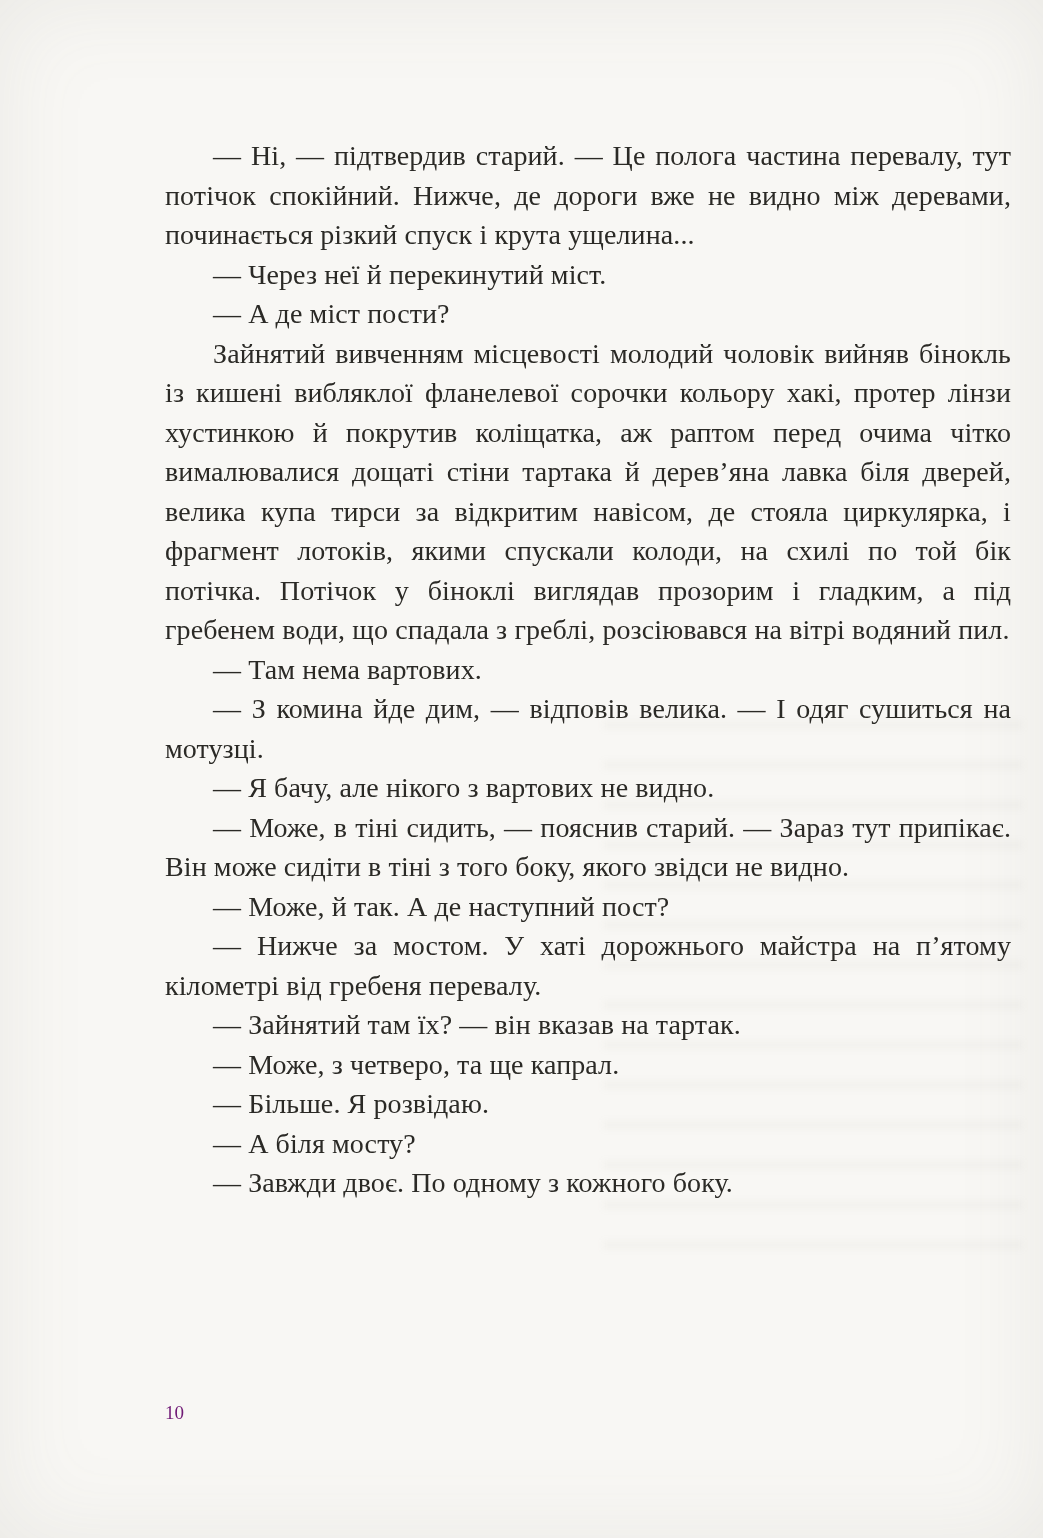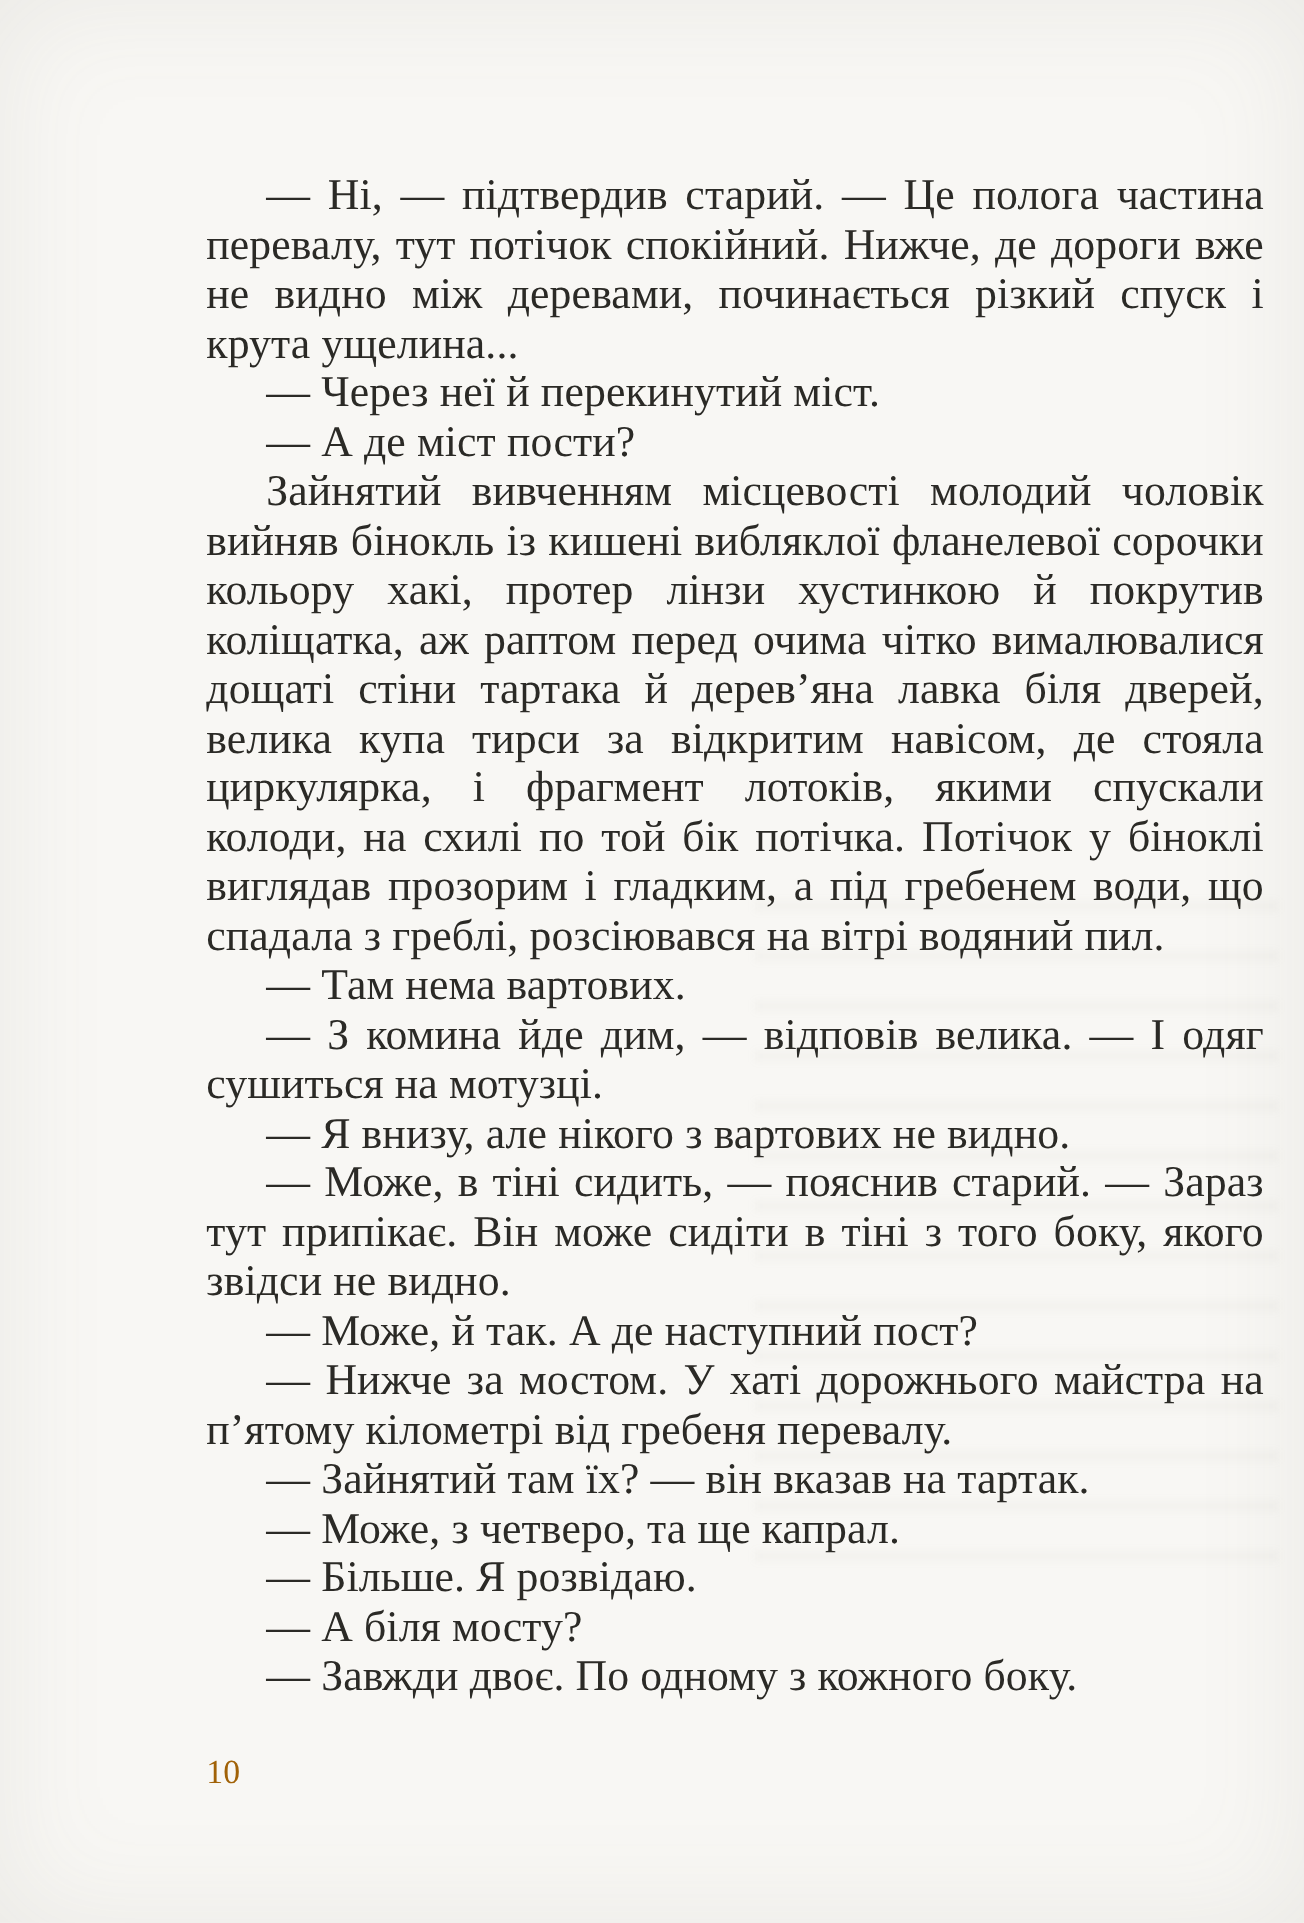--- a/index.html
+++ b/index.html
@@ -19,37 +19,37 @@
     background: #f8f7f4;
     box-shadow: inset 0 0 90px rgba(120,115,105,0.10);
     overflow: hidden;
     color: #2b2a26;
   }
   .text-block {
     position: absolute;
     left: 165px;
     top: 136px;
     width: 846px;
-    font-size: 35px;
+    font-size: 28px;
     line-height: 39.5px;
     text-align: justify;
     hyphens: auto;
     -webkit-hyphens: auto;
     letter-spacing: 0.1px;
   }
   .para {
     margin: 0;
     text-indent: 48px;
   }
   .page-number {
     position: absolute;
     left: 165px;
     top: 1402px;
-    font-size: 27px;
-    color: #a16207;
+    font-size: 19px;
+    color: #701a75;
   }
   
   .ghosting {
     position: absolute;
     right: 20px;
     top: 720px;
     width: 420px;
     height: 560px;
     background:
       repeating-linear-gradient(
@@ -68,21 +68,21 @@
 
 <div class="page">
   <div class="ghosting"></div>
   <div class="text-block">
       <p class="para">— Ні, — підтвердив старий. — Це полога частина перевалу, тут потічок спокійний. Нижче, де дороги вже не видно між деревами, починається різкий спуск і крута ущелина...</p>
       <p class="para">— Через неї й перекинутий міст.</p>
       <p class="para">— А де міст пости?</p>
       <p class="para">Зайнятий вивченням місцевості молодий чоловік вийняв бінокль із кишені вибляклої фланелевої сорочки кольору хакі, протер лінзи хустинкою й покрутив коліщатка, аж раптом перед очима чітко вималювалися дощаті стіни тартака й дерев’яна лавка біля дверей, велика купа тирси за відкритим навісом, де стояла циркулярка, і фрагмент лотоків, якими спускали колоди, на схилі по той бік потічка. Потічок у біноклі виглядав прозорим і гладким, а під гребенем води, що спадала з греблі, розсіювався на вітрі водяний пил.</p>
       <p class="para">— Там нема вартових.</p>
       <p class="para">— З комина йде дим, — відповів велика. — І одяг сушиться на мотузці.</p>
-      <p class="para">— Я внизу, але нікого з вартових не видно.</p>
+      <p class="para">— Я бачу, але нікого з вартових не видно.</p>
       <p class="para">— Може, в тіні сидить, — пояснив старий. — Зараз тут припікає. Він може сидіти в тіні з того боку, якого звідси не видно.</p>
       <p class="para">— Може, й так. А де наступний пост?</p>
       <p class="para">— Нижче за мостом. У хаті дорожнього майстра на п’ятому кілометрі від гребеня перевалу.</p>
       <p class="para">— Зайнятий там їх? — він вказав на тартак.</p>
       <p class="para">— Може, з четверо, та ще капрал.</p>
       <p class="para">— Більше. Я розвідаю.</p>
       <p class="para">— А біля мосту?</p>
       <p class="para">— Завжди двоє. По одному з кожного боку.</p>
     </div>
   <div class="page-number">10</div>

